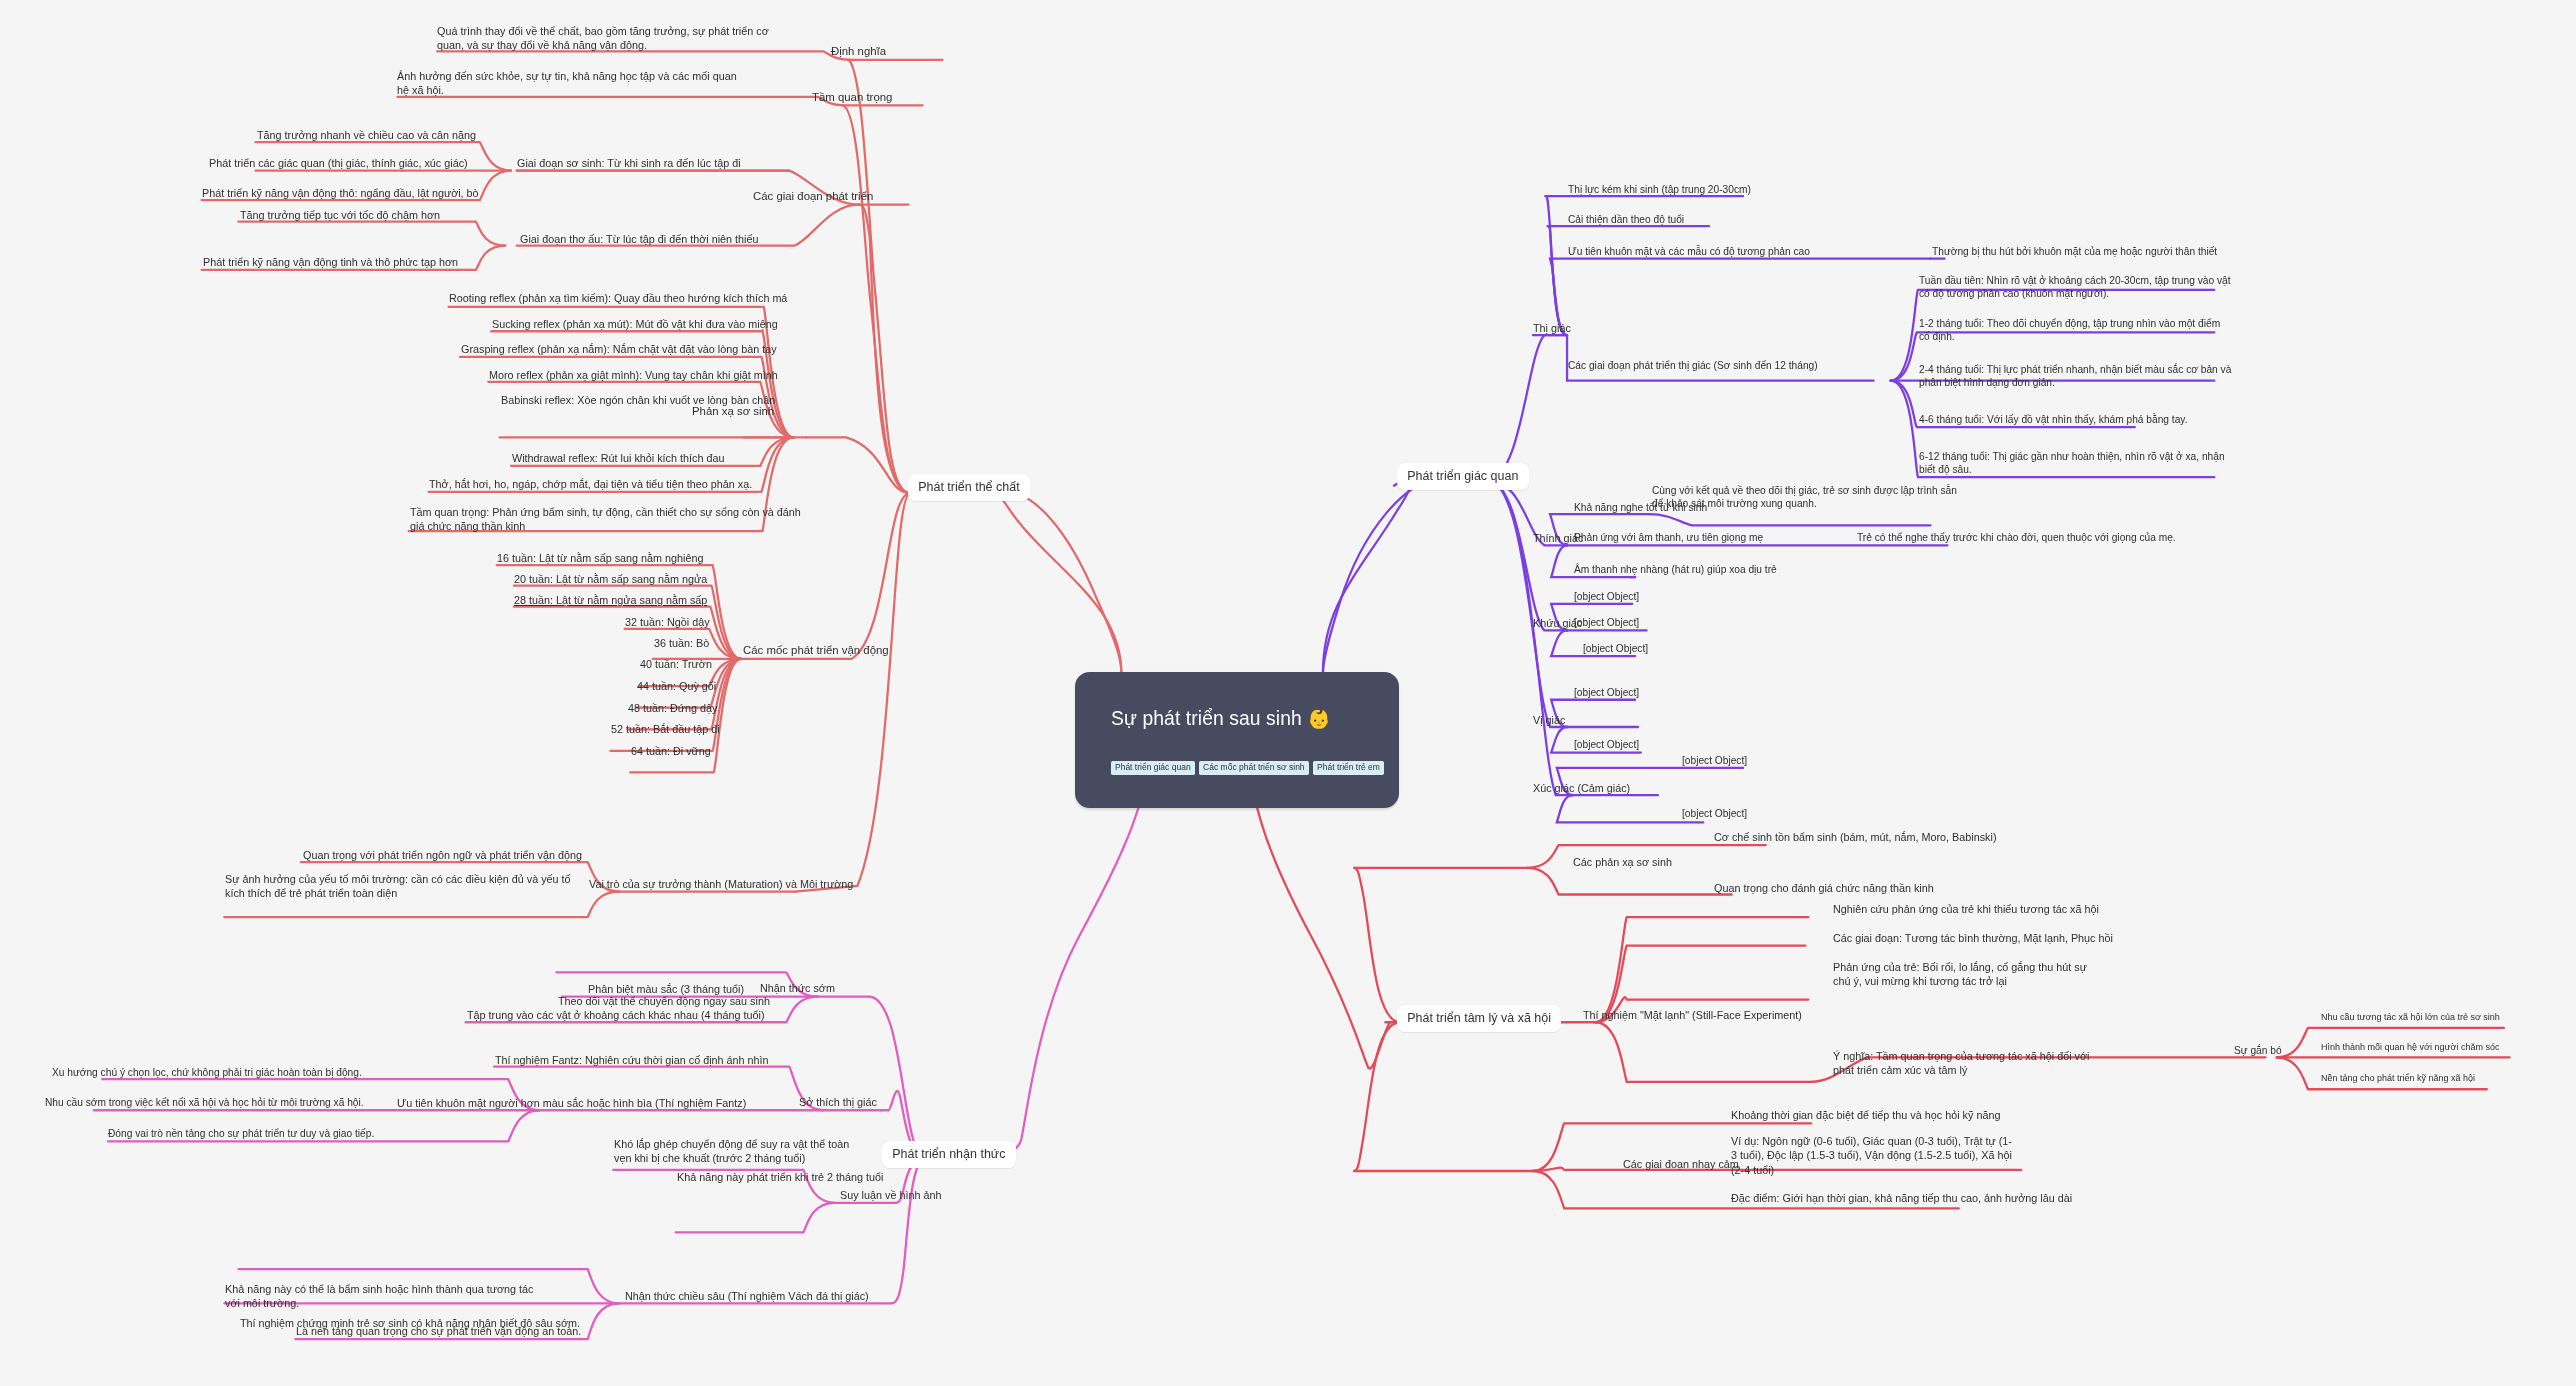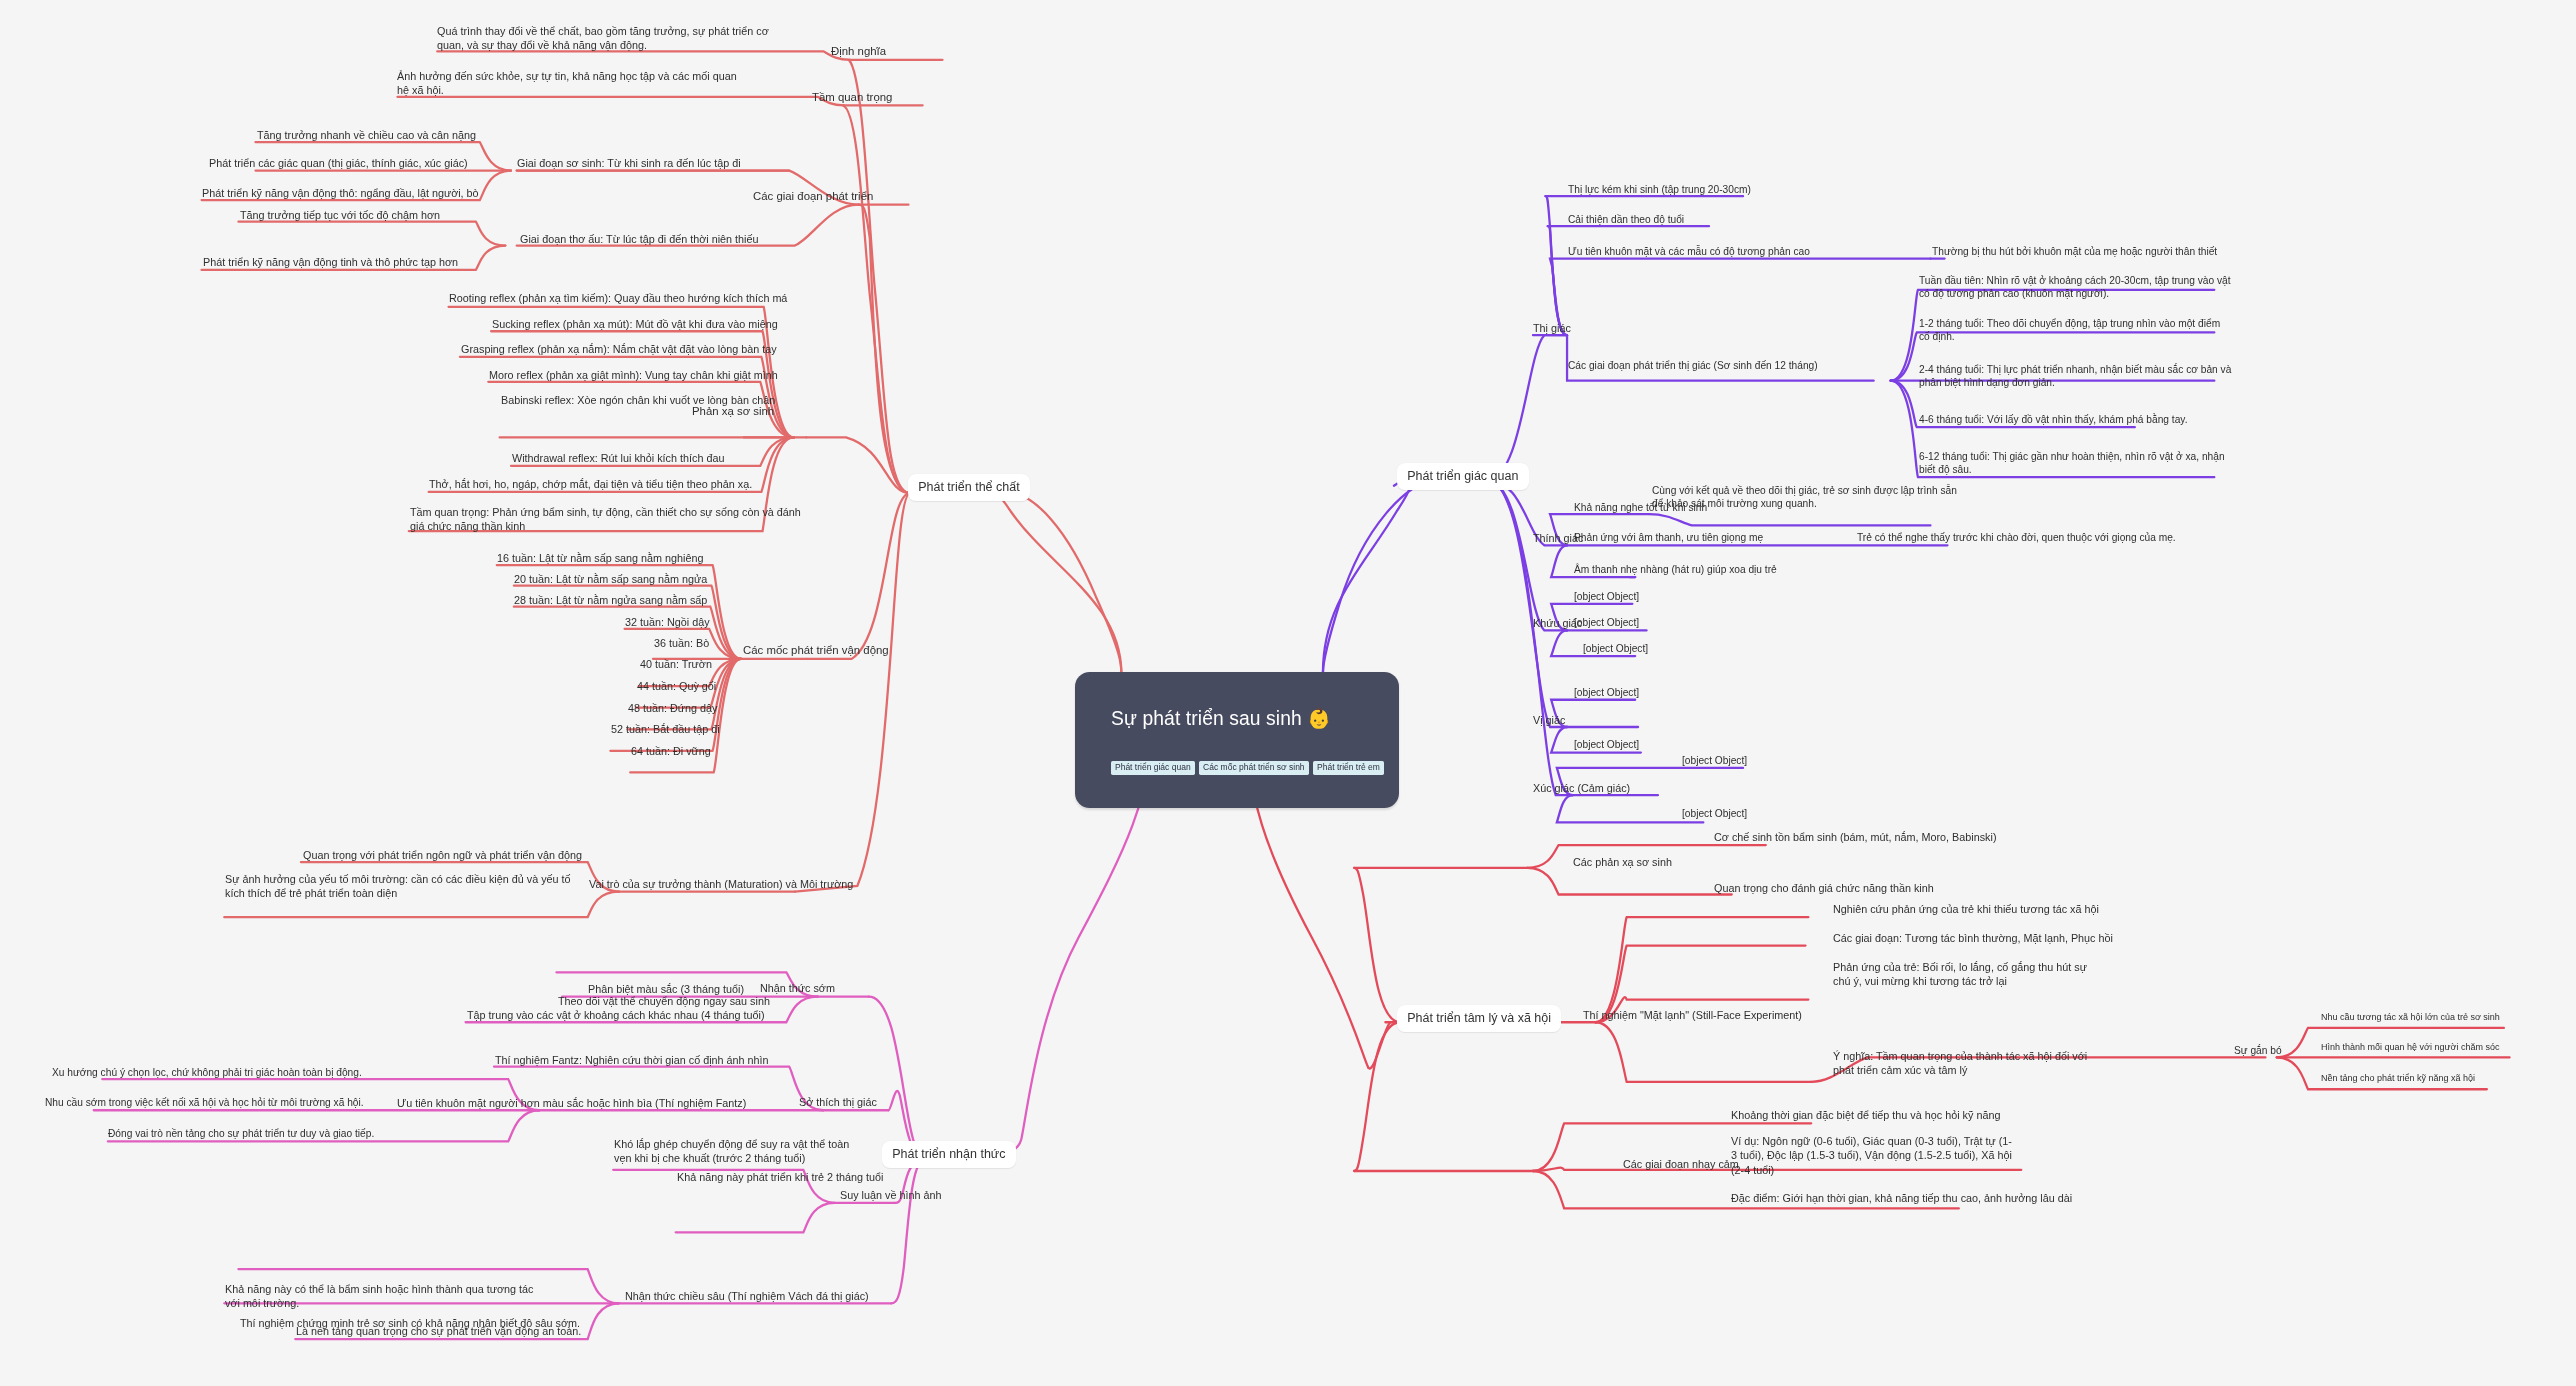--- a/index.html
+++ b/index.html
@@ -350,21 +350,21 @@
 
   <div class="node lbl s2 w-auto" style="left:743px;top:643px;">
     <span>Các mốc phát triển vận động</span>
   </div>
   <div class="node lbl s3 w-auto" style="left:497px;top:551px;">
     <span>16 tuần: Lật từ nằm sấp sang nằm nghiêng</span>
   </div>
   <div class="node lbl s3 w-auto" style="left:514px;top:572px;">
     <span>20 tuần: Lật từ nằm sấp sang nằm ngửa</span>
   </div>
-  <div class="node lbl s3 w-auto" style="left:514px;top:593px;">
+  <div class="node lbl s3 w-auto" style="left:514px;top:593px;text-decoration:underline;">
     <span>28 tuần: Lật từ nằm ngửa sang nằm sấp</span>
   </div>
   <div class="node lbl s3 w-auto" style="left:625px;top:615px;">
     <span>32 tuần: Ngồi dậy</span>
   </div>
   <div class="node lbl s3 w-auto" style="left:654px;top:636px;">
     <span>36 tuần: Bò</span>
   </div>
   <div class="node lbl s3 w-auto" style="left:640px;top:657px;">
     <span>40 tuần: Trườn</span>
@@ -549,21 +549,21 @@
   <div class="node lbl s3 w-auto" style="left:1833px;top:902px;">
     <span>Nghiên cứu phản ứng của trẻ khi thiếu tương tác xã hội</span>
   </div>
   <div class="node lbl s3 w-auto" style="left:1833px;top:931px;">
     <span>Các giai đoạn: Tương tác bình thường, Mặt lạnh, Phục hồi</span>
   </div>
   <div class="node lbl s3 wrap" style="left:1833px;top:960px;width:273px;">
     <span>Phản ứng của trẻ: Bối rối, lo lắng, cố gắng thu hút sự chú ý, vui mừng khi tương tác trở lại</span>
   </div>
   <div class="node lbl s3 wrap" style="left:1833px;top:1049px;width:273px;">
-    <span>Ý nghĩa: Tầm quan trọng của thành tác xã hội đối với phát triển cảm xúc và tâm lý</span>
+    <span>Ý nghĩa: Tầm quan trọng của tương tác xã hội đối với phát triển cảm xúc và tâm lý</span>
   </div>
 
   <div class="node lbl s4 w-auto" style="left:2234px;top:1044px;">
     <span>Sự gắn bó</span>
   </div>
   <div class="node lbl s5 w-auto" style="left:2321px;top:1012px;">
     <span>Nhu cầu tương tác xã hội lớn của trẻ sơ sinh</span>
   </div>
   <div class="node lbl s5 w-auto" style="left:2321px;top:1042px;">
     <span>Hình thành mối quan hệ với người chăm sóc</span>

